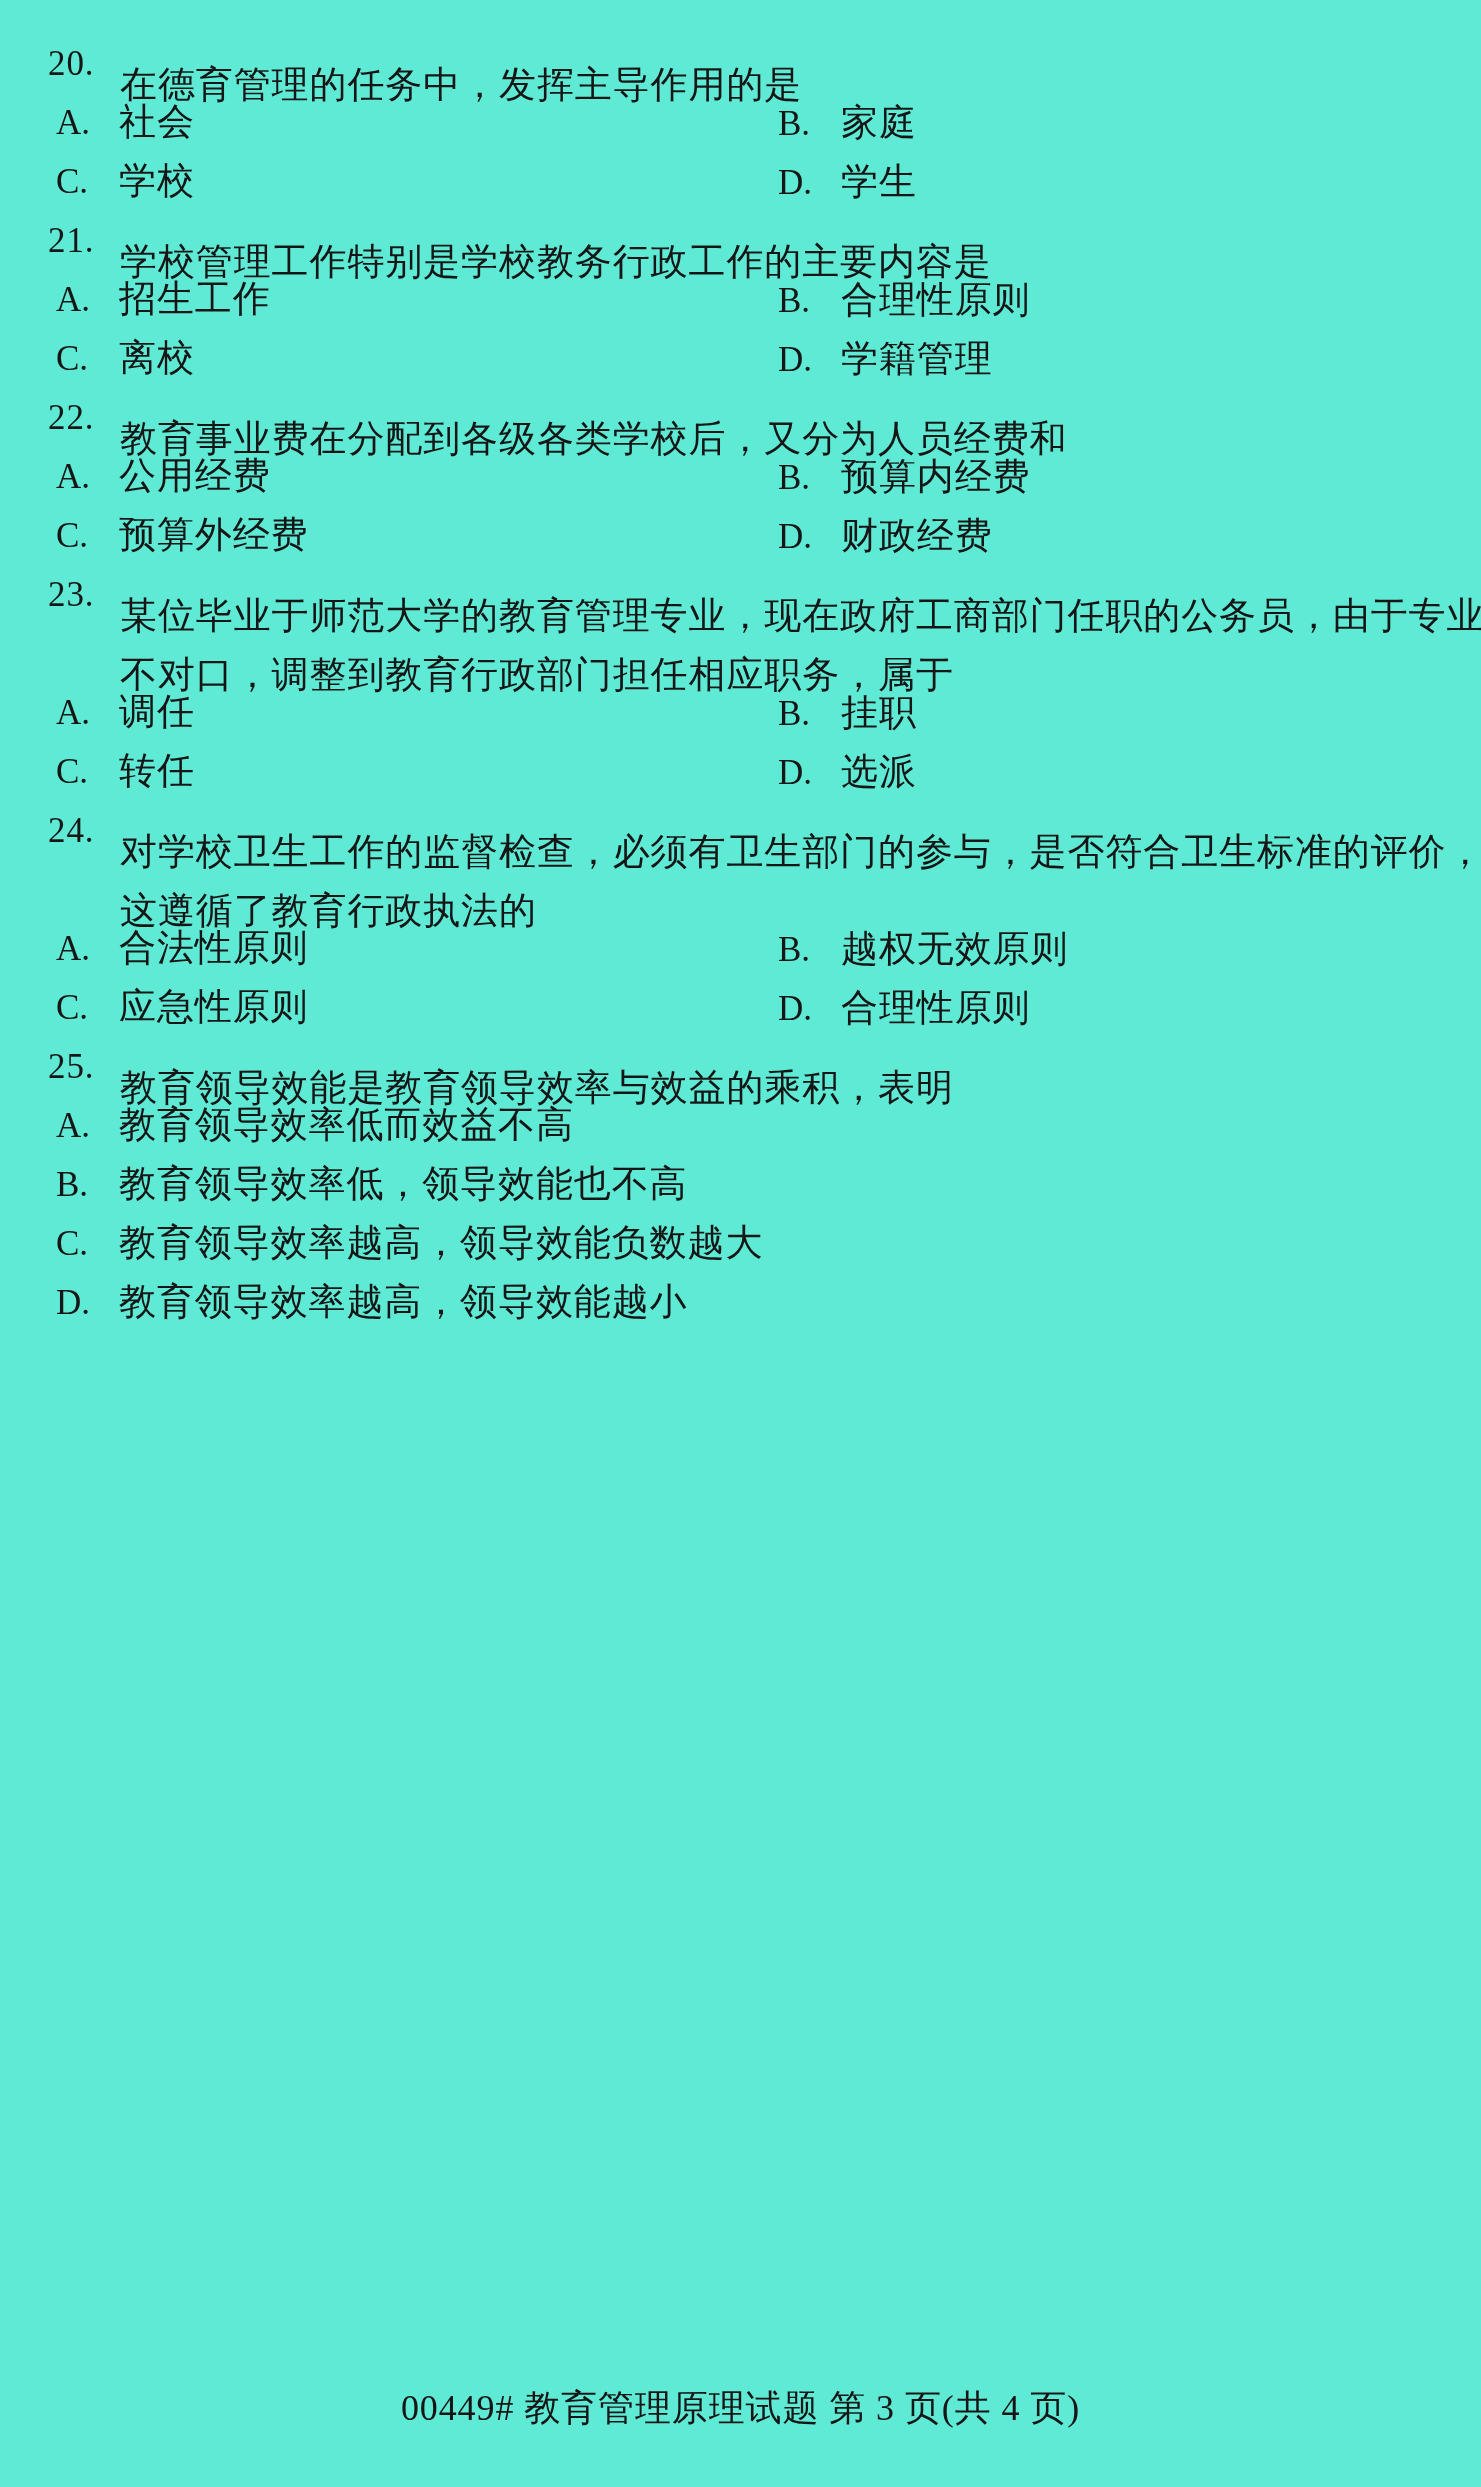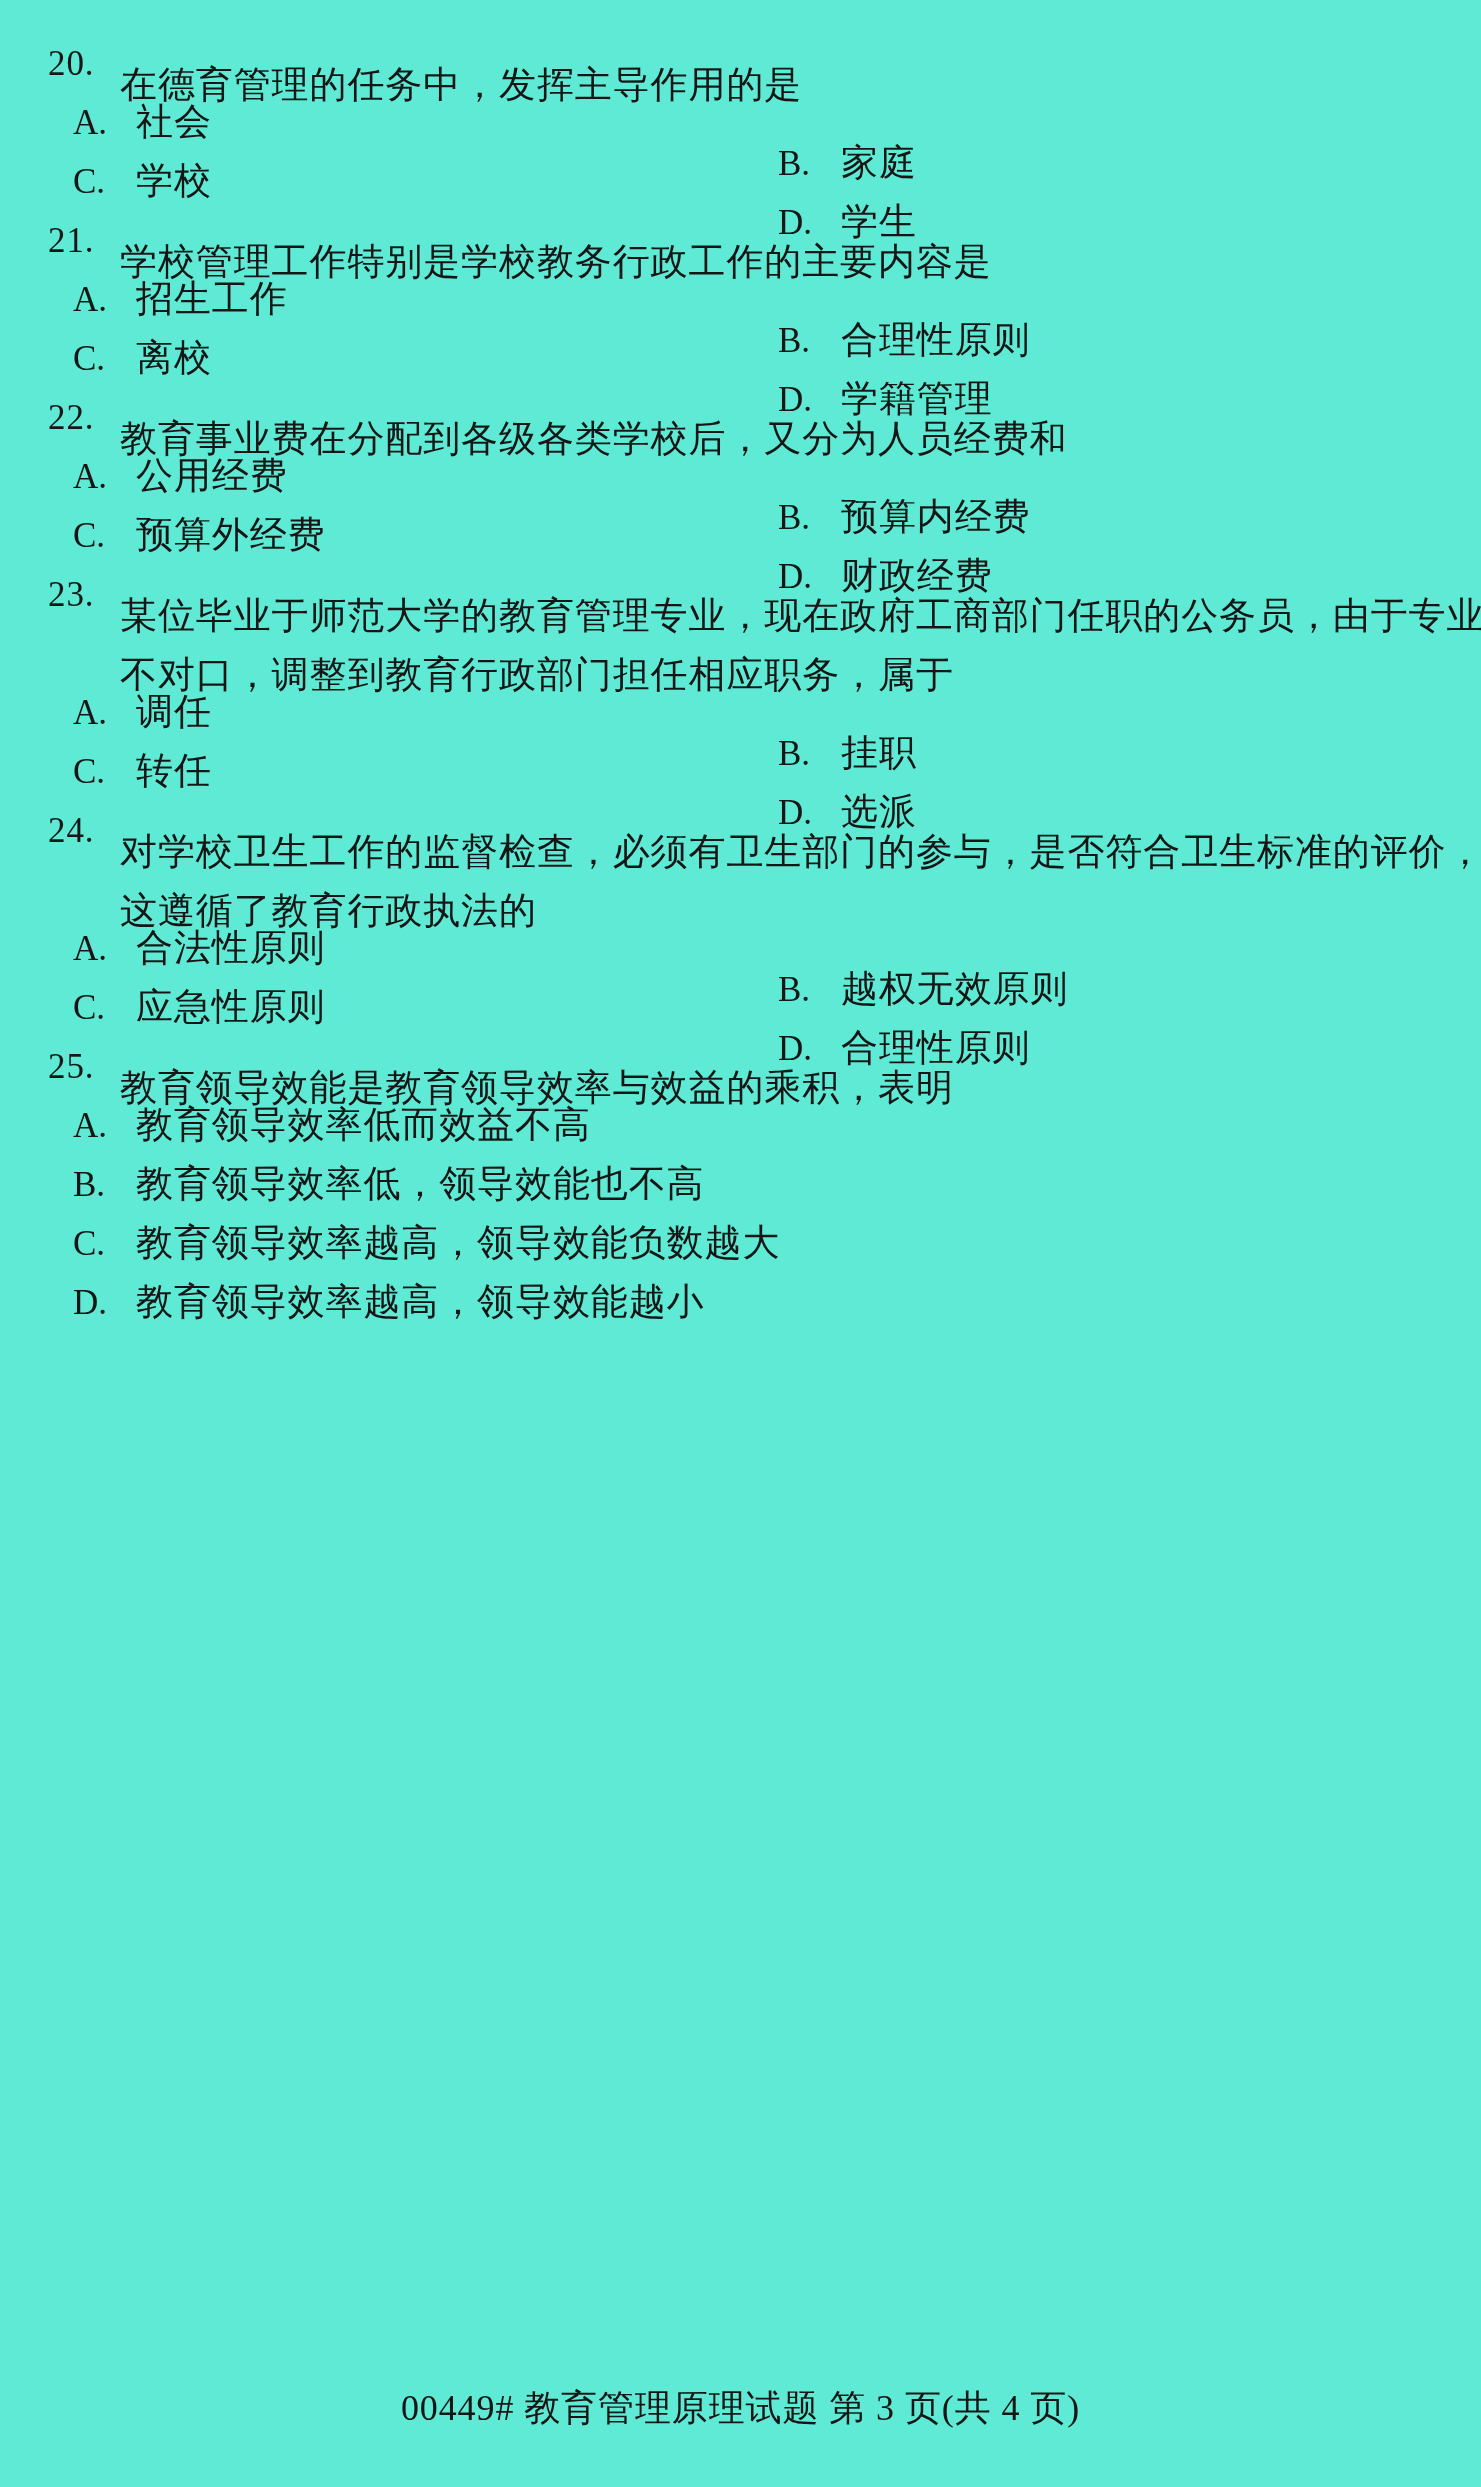--- a/index.html
+++ b/index.html
@@ -43,28 +43,27 @@
   }
   .stem-text {
     margin-left: 120px;
     letter-spacing: 0.9px;
     margin-top: 44px;
   }
   .opt {
     display: inline-block;
   }
   .opt-left {
-    margin-left: 73px;
+    margin-left: 56px;
   }
   .opt-right {
     position: absolute;
     left: 778px;
     top: 50%;
     transform: translateY(-50%);
-    margin-top: 40px;
   }
   .opt-label {
     display: inline-block;
     width: 63px;
     font-size: 35px;
   }
   .opt-text {
     letter-spacing: 0.9px;
   }
   .footer {

